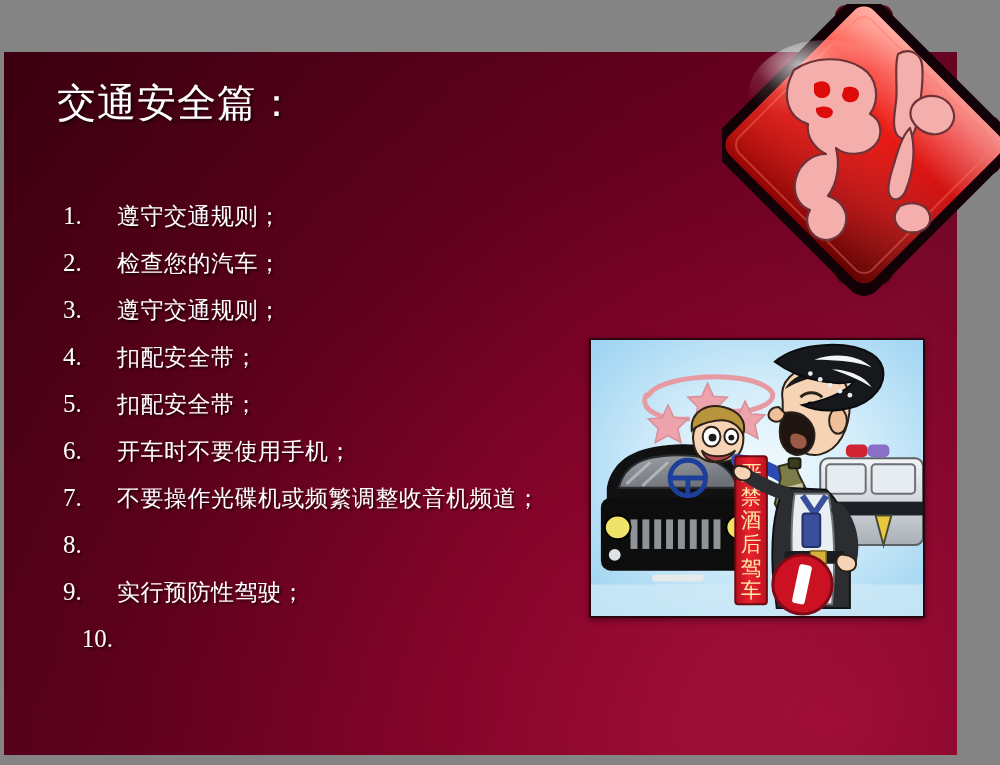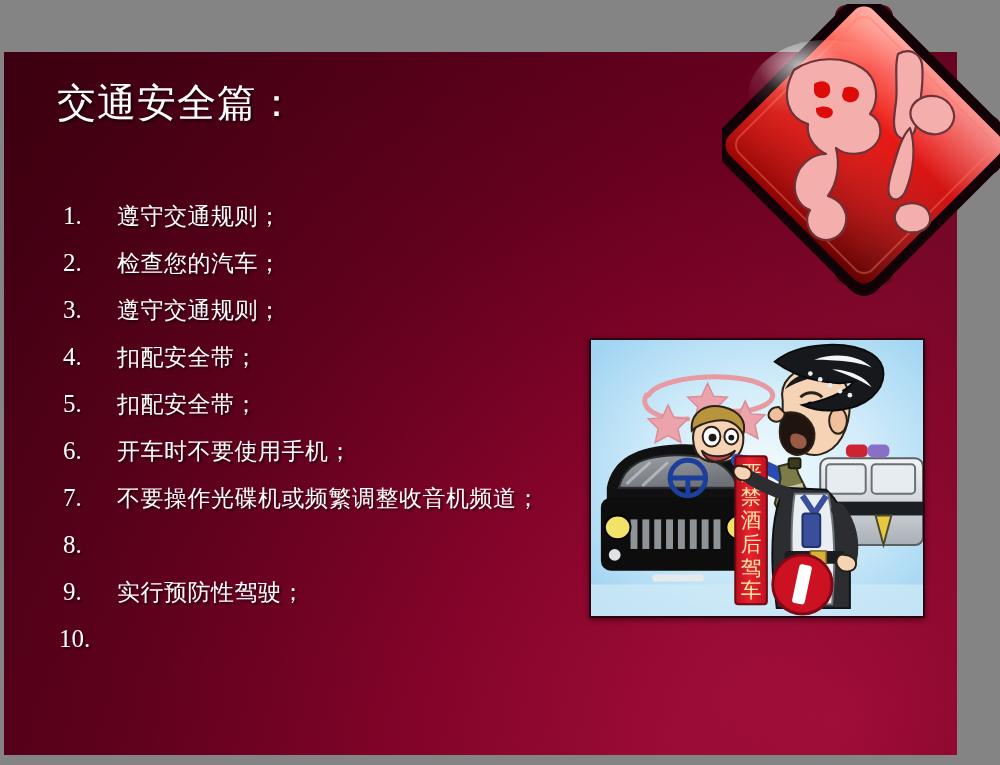--- a/index.html
+++ b/index.html
@@ -72,21 +72,21 @@
   }
   .li-num {
     flex: 0 0 54px;
     font-family: "Liberation Serif", "DejaVu Serif", serif;
     font-size: 25px;
     line-height: 40px;
     text-align: left;
     padding-left: 4px;
     text-shadow: 2px 2px 2px rgba(0,0,0,0.55);
   }
-  .li-num.wide { padding-left: 0px; }
+  .li-num.wide { padding-left: 0px; text-align: right; }
   .li-text {
     flex: 1 1 auto;
     font-size: 23px;
     line-height: 40px;
     letter-spacing: 0.5px;
     text-shadow: 2px 2px 2px rgba(0,0,0,0.55);
   }
 
   
   #photo {

